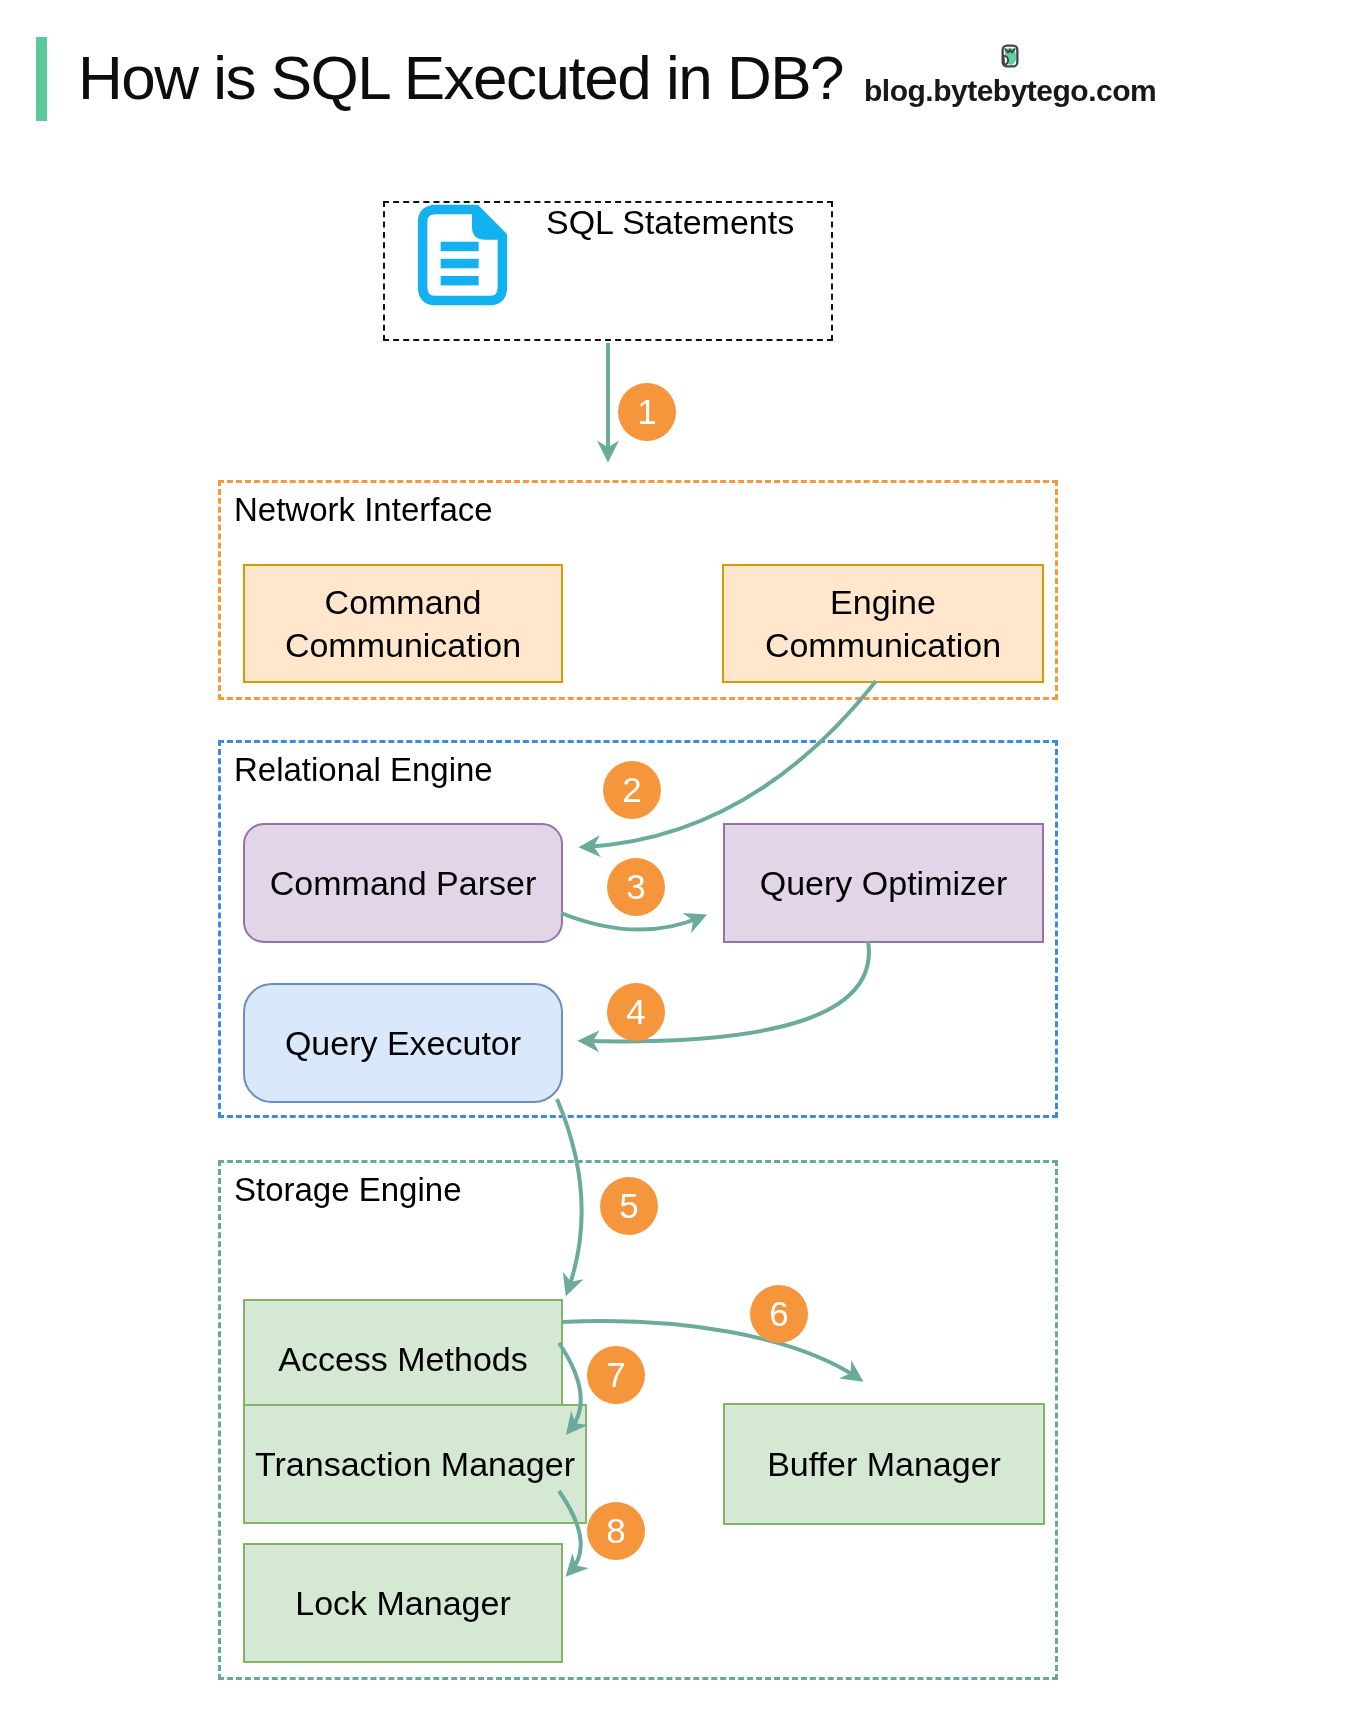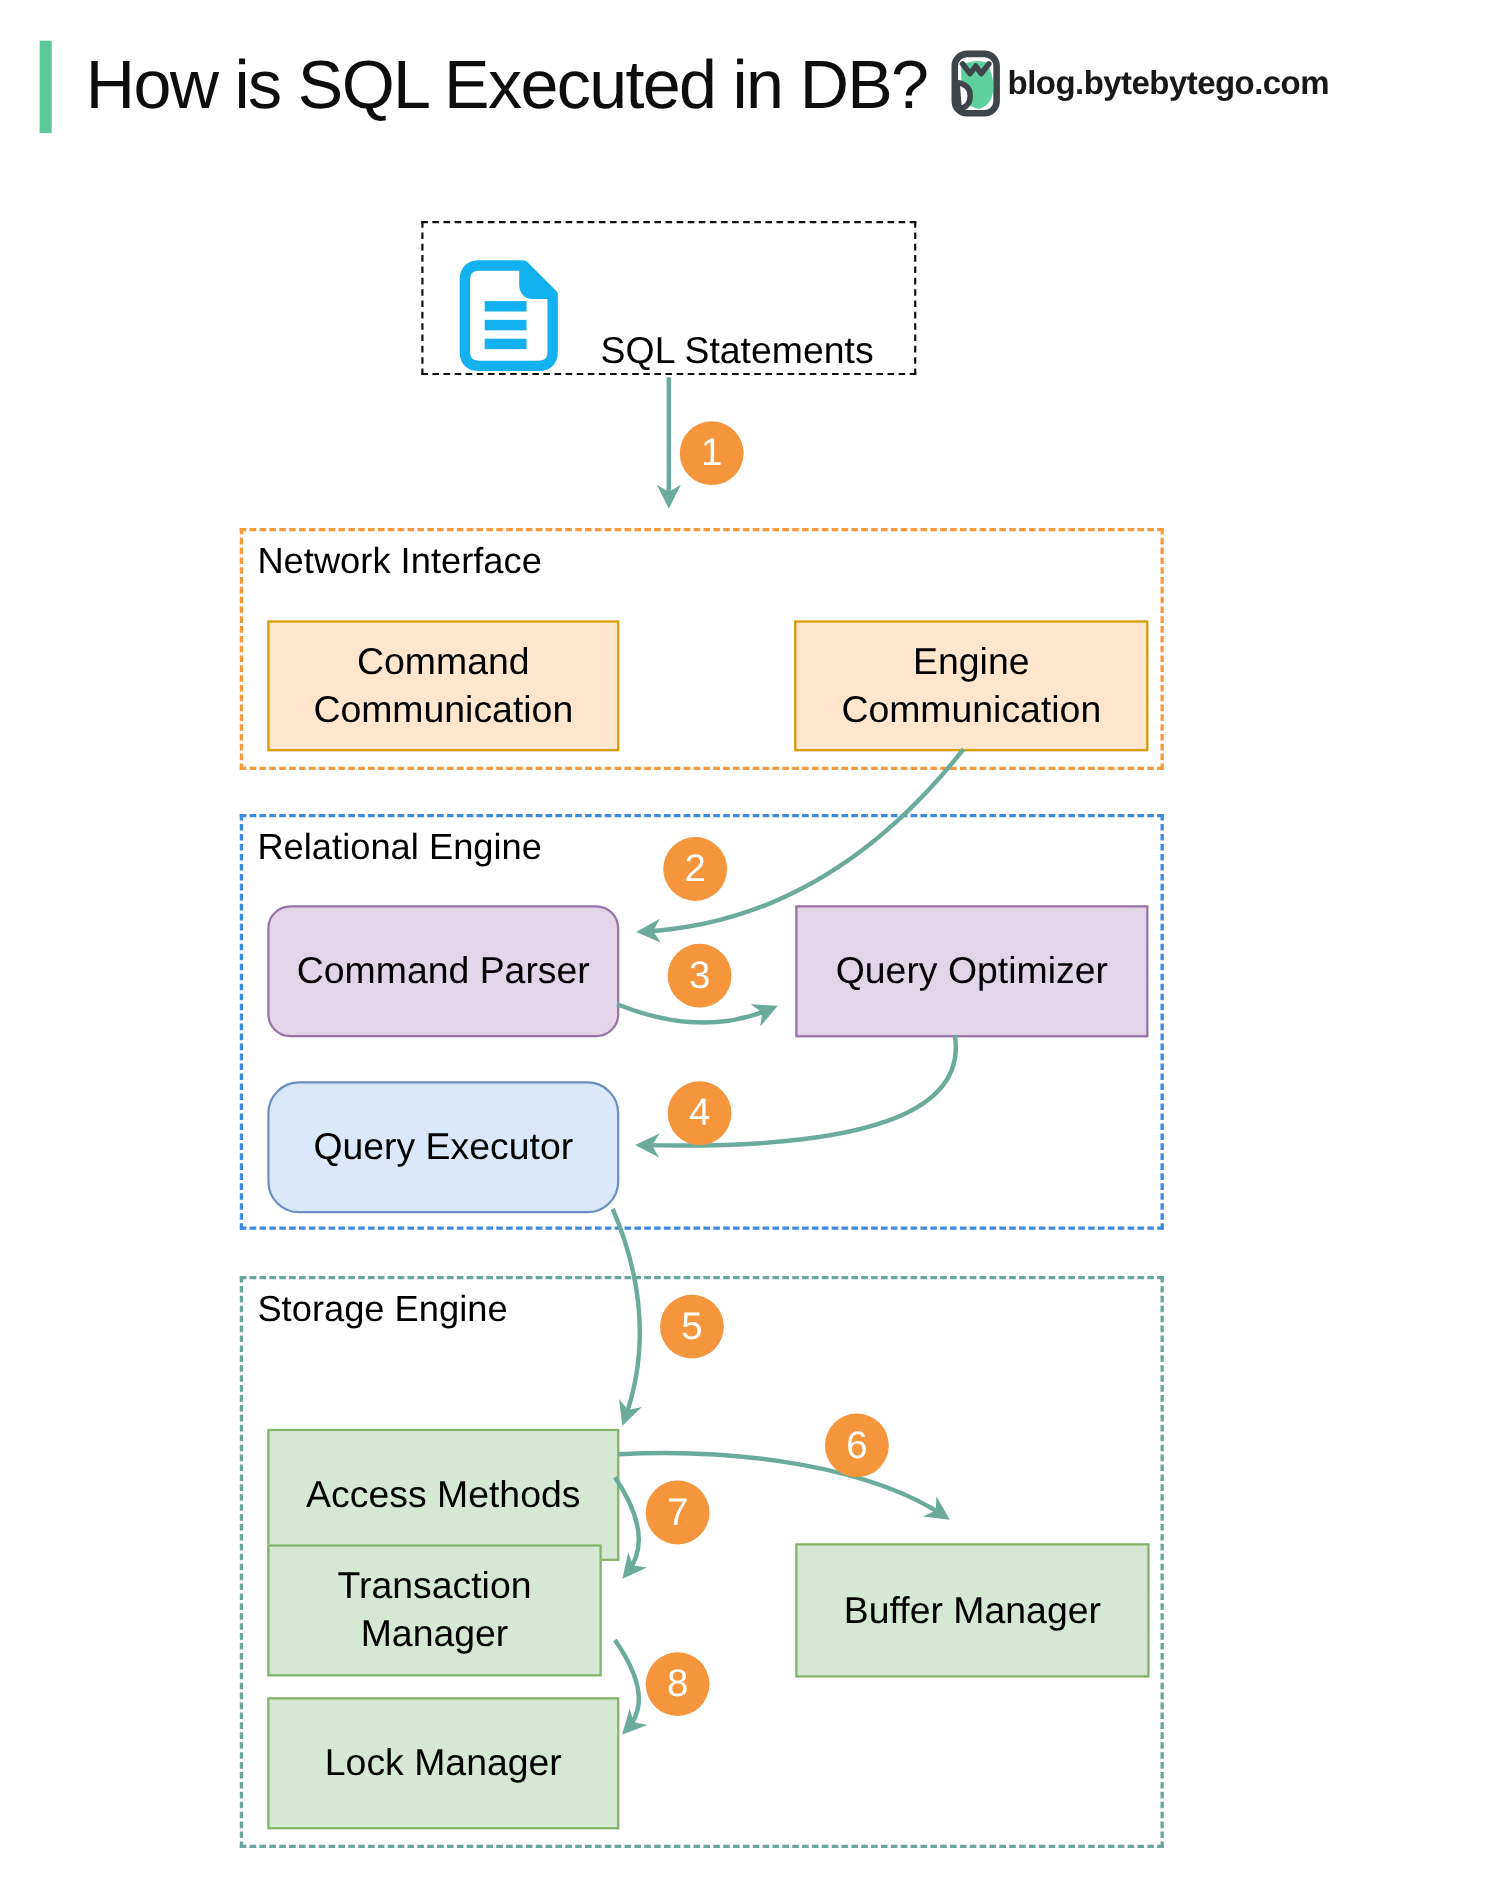--- a/index.html
+++ b/index.html
@@ -7,28 +7,28 @@
     position:relative; width:1358px; height:1722px; background:#ffffff;
     font-family:"Liberation Sans", sans-serif; overflow:hidden;
   }
 
   
   .accent-bar { position:absolute; left:36px; top:37px; width:11px; height:84px; background:#5bc89a; }
   .page-title {
     position:absolute; left:64px; top:28px; margin:14px;
     font-size:62px; font-weight:400; color:#0d0d0d; letter-spacing:-1.5px; white-space:nowrap;
   }
-  .brand { position:absolute; left:864px; top:44px; height:64px; display:flex; align-items:center; gap:6px; }
+  .brand { position:absolute; left:864px; top:44px; height:64px; display:flex; align-items:center; gap:6px;flex-direction:column; }
   .brand-text { font-size:30px; font-weight:700; color:#181818; letter-spacing:-0.5px; white-space:nowrap; }
 
   
   .sql-node {
     position:absolute; left:383px; top:201px; width:450px; height:140px;
     border:2px dashed #111; box-sizing:border-box; background:#fff;
-    display:flex; align-items:flex-end;
+    display:flex; align-items:flex-start;
   }
   .sql-icon { margin-left:30px; flex:0 0 auto; }
   .sql-label { font-size:34px; color:#000; margin-left:36px; }
 
   
   .section { position:absolute; box-sizing:border-box; background:transparent; }
   .section-ni { left:218px; top:480px; width:840px; height:220px; border:3px dashed #f5993d; }
   .section-re { left:218px; top:740px; width:840px; height:378px; border:3px dashed #3d8be0; }
   .section-se { left:218px; top:1160px; width:840px; height:520px; border:3px dashed #67a79d; }
   .section-title {
@@ -46,21 +46,21 @@
   .purple { background:#e1d5e7; border:2px solid #9673a6; }
   .blue   { background:#dae8fc; border:2px solid #6c8ebf; }
   .green  { background:#d5e8d4; border:2px solid #82b366; }
 
   .n-cluster  { left:22px;  top:81px;  width:320px; height:119px; }
   .n-client   { left:501px; top:81px;  width:322px; height:119px; }
   .n-parser   { left:22px;  top:80px;  width:320px; height:120px;border-radius:21px; }
   .n-optimizer{ left:502px; top:80px;  width:321px; height:120px; }
   .n-executor { left:22px;  top:240px; width:320px; height:120px;border-radius:29px; }
   .n-access   { left:22px;  top:103px; width:320px; height:120px;margin-top:33px; }
-  .n-txn      { left:22px;  top:241px; width:304px; height:120px; }
+  .n-txn      { left:22px;  top:241px; width:344px; height:120px; }
   .n-lock     { left:22px;  top:380px; width:320px; height:120px; }
   .n-buffer   { left:502px; top:240px; width:322px; height:122px; }
 
   
   .arrows { position:absolute; left:0; top:0; width:1358px; height:1722px; pointer-events:none; }
 
   
   .step {
     position:absolute; width:58px; height:58px; border-radius:50%;
     background:#f5953c; color:#fff; font-size:35px; font-weight:400;

